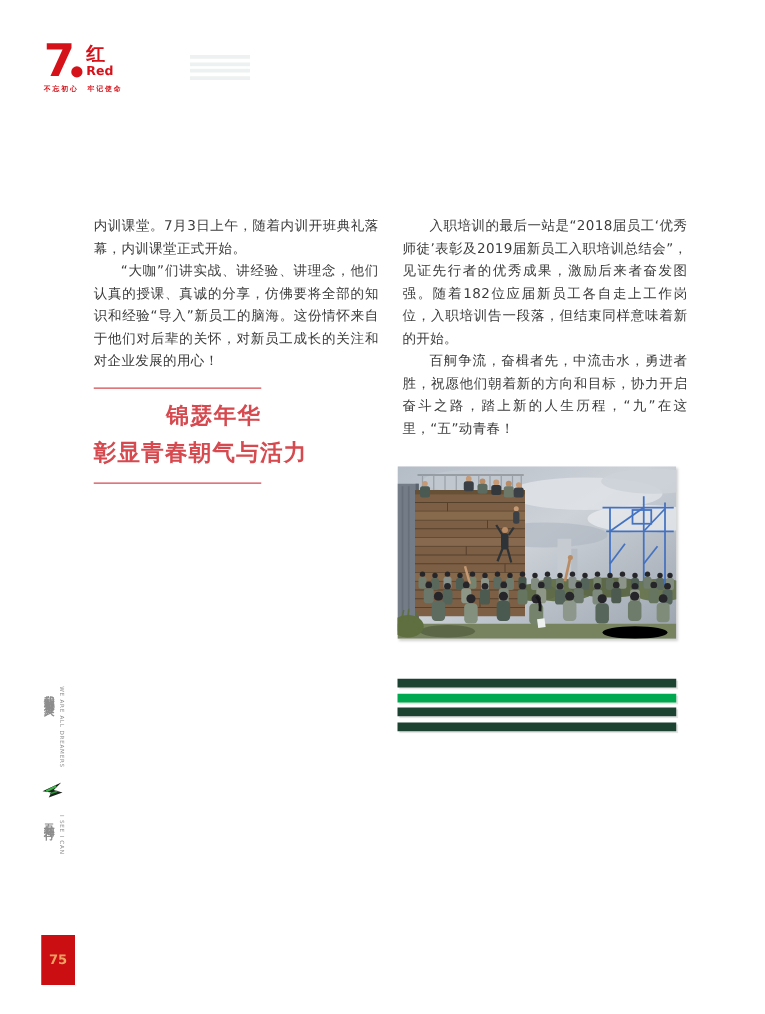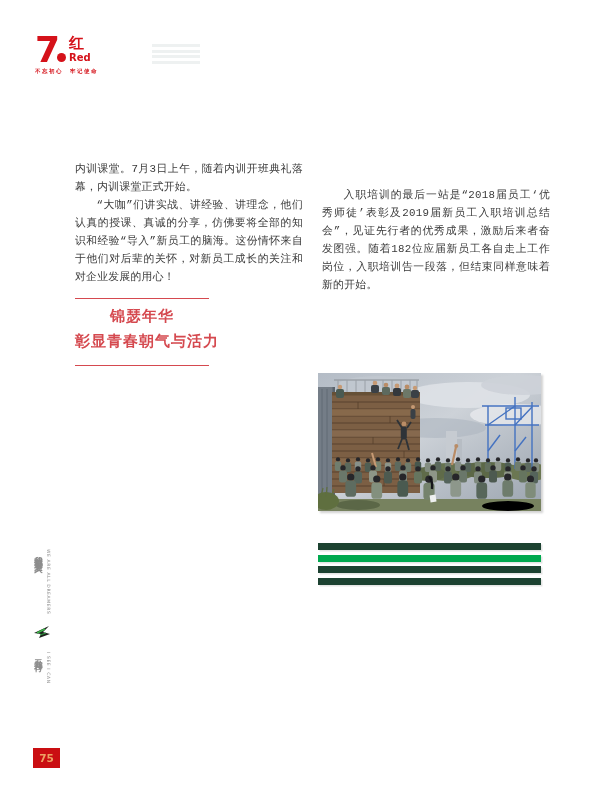--- a/index.html
+++ b/index.html
@@ -14,30 +14,30 @@
   .logo-right{display:flex;flex-direction:column;margin-left:1px;}
   .logo-hong{font-size:15px;font-weight:900;line-height:1;}
   .logo-red-en{font-size:10px;font-weight:700;line-height:1;margin-top:2px;text-align:right;}
   .logo-tagline{display:flex;gap:7px;font-size:5.5px;font-weight:700;letter-spacing:1.5px;margin-top:4px;}
 
   
   .deco-stripes{position:absolute;left:152px;top:44px;width:48px;}
   .deco-stripes div{height:3px;background:#eef1f1;margin-bottom:2.5px;}
 
   
-  .col{position:absolute;top:160px;width:228px;font-size:10.8px;line-height:18px;
-       color:#3a3a3a;text-align:justify;letter-spacing:0.3px;font-family:Liberation Mono, monospace;}
+  .col{position:absolute;top:172px;width:228px;font-size:10.8px;line-height:18px;
+       color:#3a3a3a;text-align:justify;letter-spacing:0.3px;}
   .col-left{left:75px;}
-  .col-right{left:322px;margin-top:26px;}
+  .col-right{left:322px;}
   .col p{margin:0;}
   .col p.indent{text-indent:2em;}
 
   .section-heading{width:134px;border-top:1px solid #d5494f;border-bottom:1px solid #d5494f;
        margin:12px 0 11px 0;padding:7px 0 9px 0;color:#d5494f;font-weight:700;
-       font-size:15px;line-height:1.65;letter-spacing:1px;text-align:center;text-indent:0;}
+       font-size:18px;line-height:1.65;letter-spacing:1px;text-align:right;text-indent:0;}
   .section-heading div{white-space:nowrap;}
 
   
   .photo{position:absolute;left:318px;top:373px;width:223px;height:138px;
          box-shadow:1.5px 1.5px 2px rgba(0,0,0,0.18);}
   .photo svg{display:block;}
 
   
   .stripes{position:absolute;left:318px;top:543px;width:223px;}
   .stripes div{height:7px;margin-bottom:4.5px;box-shadow:1.5px 1.5px 0 rgba(0,0,0,0.10);}
@@ -45,21 +45,21 @@
   .stripe-bright{background:#00a94f;}
 
   
   .v-slogan{position:absolute;display:flex;align-items:flex-start;color:#8d8d8d;}
   .v-cn{writing-mode:vertical-rl;font-size:8.5px;letter-spacing:1.5px;font-weight:700;}
   .v-en{writing-mode:vertical-rl;font-size:4.5px;letter-spacing:0.6px;margin-left:1px;}
   .slogan1{left:33px;top:549px;}
   .slogan2{left:33px;top:652px;}
   .camo-icon{position:absolute;left:33px;top:624px;}
 
-  .page-badge{position:absolute;left:33px;top:748px;width:27px;height:20px;background:#ca0e12;
+  .page-badge{position:absolute;left:33px;top:748px;width:27px;height:40px;background:#ca0e12;
        display:flex;align-items:center;justify-content:center;color:#eda163;
        font-size:10.5px;font-weight:700;}
 </style>
 </head>
 <body>
 
 <div class="page">
 
   <div class="logo">
     <div class="logo-row">
@@ -87,20 +87,21 @@
     <p>内训课堂。7月3日上午，随着内训开班典礼落幕，内训课堂正式开始。</p>
     <p class="indent">“大咖”们讲实战、讲经验、讲理念，他们认真的授课、真诚的分享，仿佛要将全部的知识和经验“导入”新员工的脑海。这份情怀来自于他们对后辈的关怀，对新员工成长的关注和对企业发展的用心！</p>
     <div class="section-heading">
       <div>锦瑟年华</div>
       <div>彰显青春朝气与活力</div>
     </div>
   </div>
 
   <div class="col col-right">
     <p class="indent">入职培训的最后一站是“2018届员工‘优秀师徒’表彰及2019届新员工入职培训总结会”，见证先行者的优秀成果，激励后来者奋发图强。随着182位应届新员工各自走上工作岗位，入职培训告一段落，但结束同样意味着新的开始。</p>
+    <p class="indent">百舸争流，奋楫者先，中流击水，勇进者胜，祝愿他们朝着新的方向和目标，协力开启奋斗之路，踏上新的人生历程，“九”在这里，“五”动青春！</p>
   </div>
 
   <div class="photo">
     <svg width="223" height="138" viewBox="0 0 223 138">
       <defs>
         <linearGradient id="sky" x1="0" y1="0" x2="1" y2="1">
           <stop offset="0" stop-color="#b4bcc6"></stop>
           <stop offset="0.45" stop-color="#cdd2d8"></stop>
           <stop offset="1" stop-color="#9aa3ae"></stop>
         </linearGradient>

